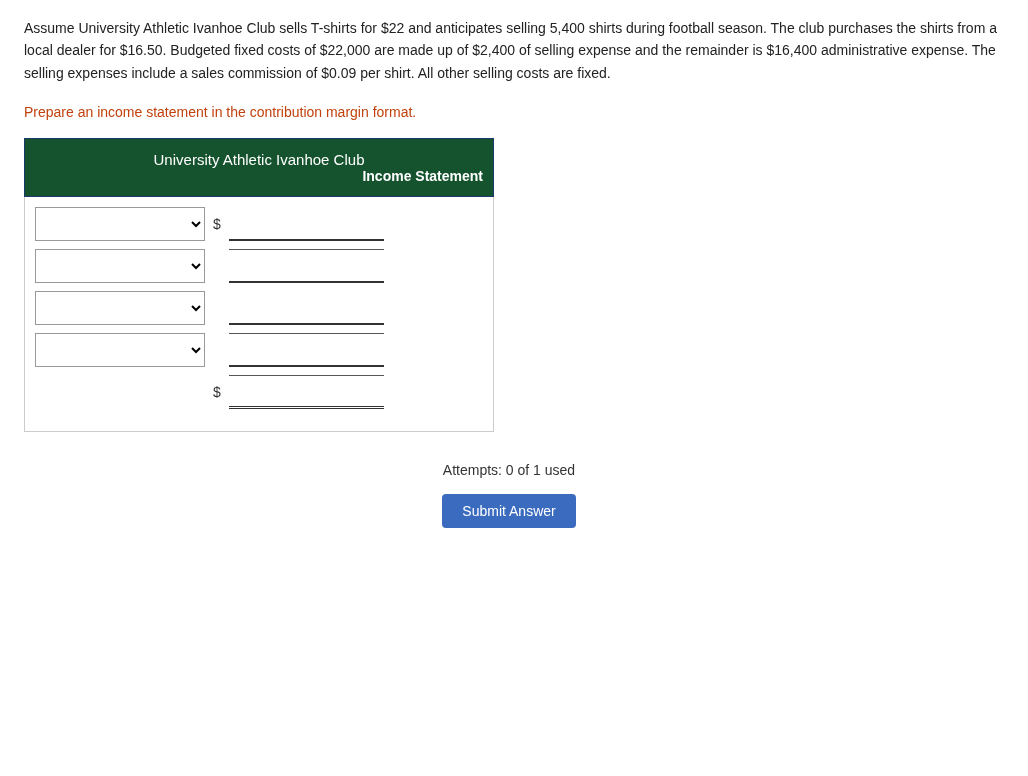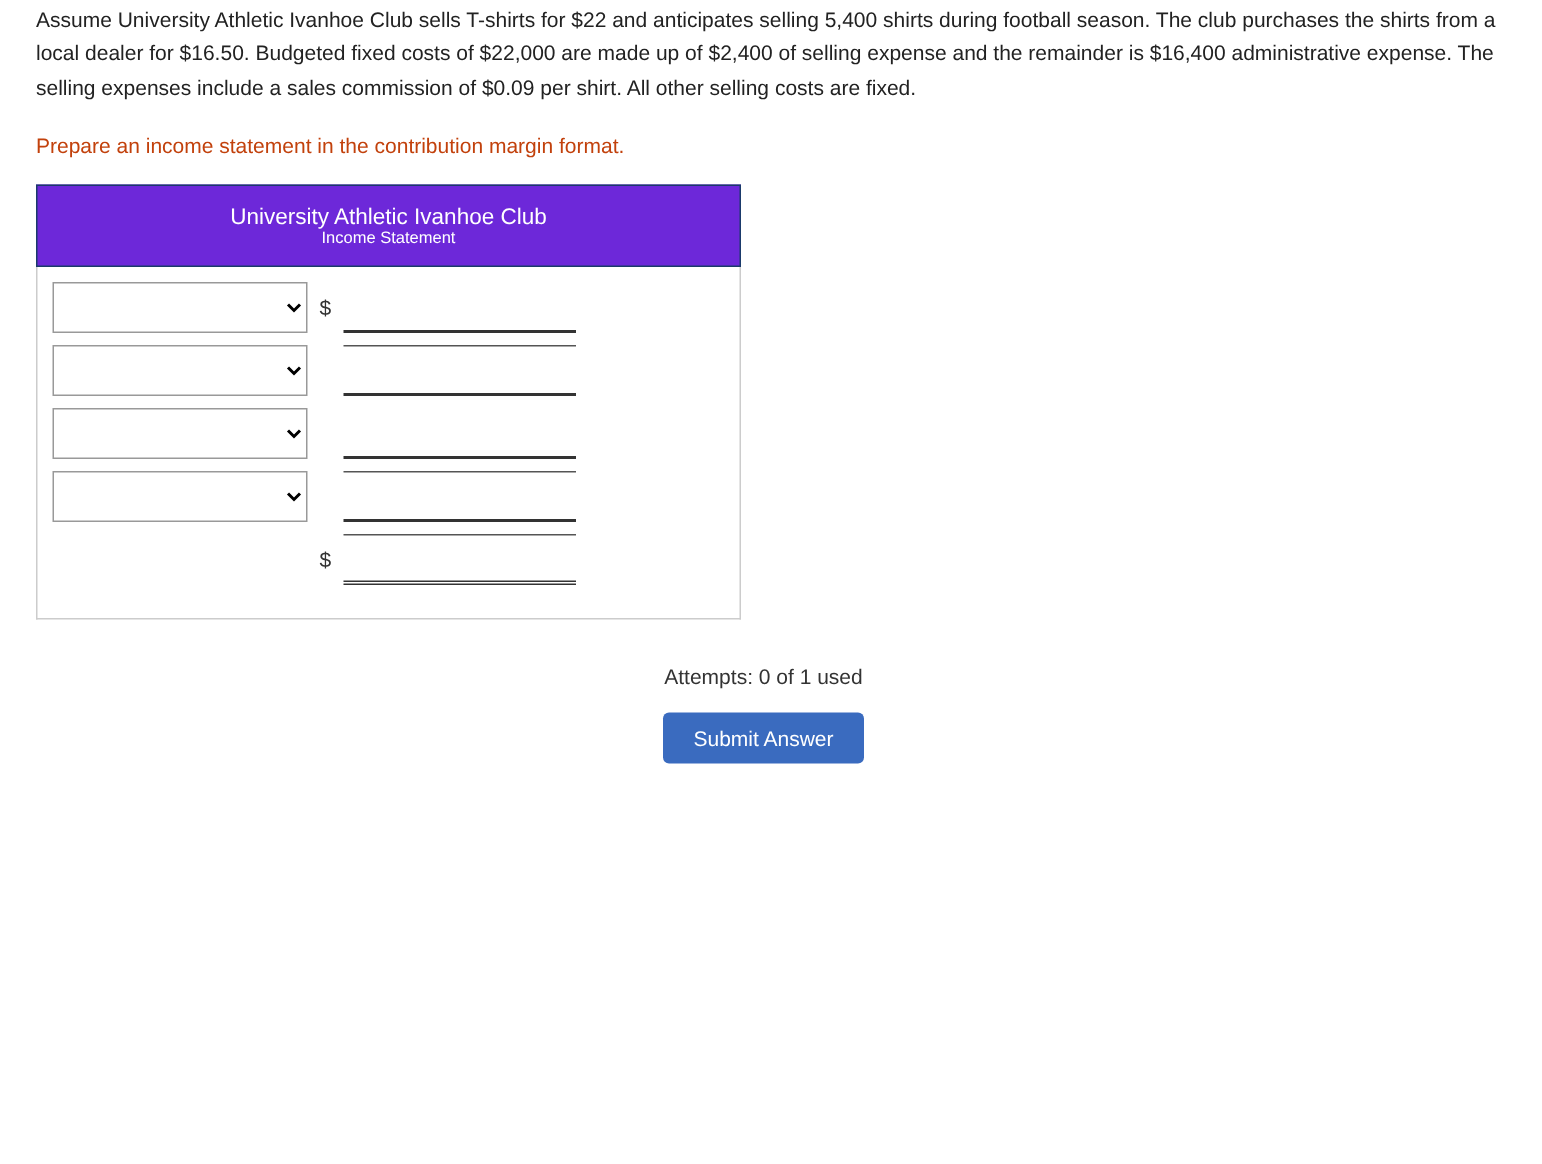--- a/index.html
+++ b/index.html
@@ -4,55 +4,56 @@
   <style>
     * { box-sizing: border-box; margin: 0; padding: 0; }
     body {
       font-family: Arial, sans-serif;
       font-size: 14px;
       background: #fff;
       color: #222;
     }
     .page-container {
       max-width: 1028px;
-      margin: 0 auto;
+      margin: 15px auto;
       padding: 2px 24px;
       background: #fff;
     }
     .problem-text {
       font-size: 14px;
       line-height: 1.6;
       margin-bottom: 20px;
       color: #222;
     }
     .prepare-text {
       font-size: 14px;
       margin-bottom: 18px;
       color: #c2410c;
     }
     .income-table-wrapper {
       width: 470px;
       position: relative;
     }
     .income-table-header {
-      background-color: #6d28d9;
+      background-color: #14532d;
       color: #fff;
       text-align: center;
       padding: 12px 10px;
       border: 1px solid #1a3a6b;
     }
     .income-table-header .title-main {
       font-weight: normal;
       font-size: 15px;
       display: block;
     }
     .income-table-header .title-sub {
-      font-weight: normal;
-      font-size: 11px;
+      font-weight: bold;
+      font-size: 14px;
       display: block;
+      text-align: right;
     }
     .income-table-body {
       border: 1px solid #ccc;
       border-top: none;
       padding: 10px 10px 14px 10px;
     }
     .income-row {
       display: flex;
       align-items: center;
       margin-bottom: 8px;

